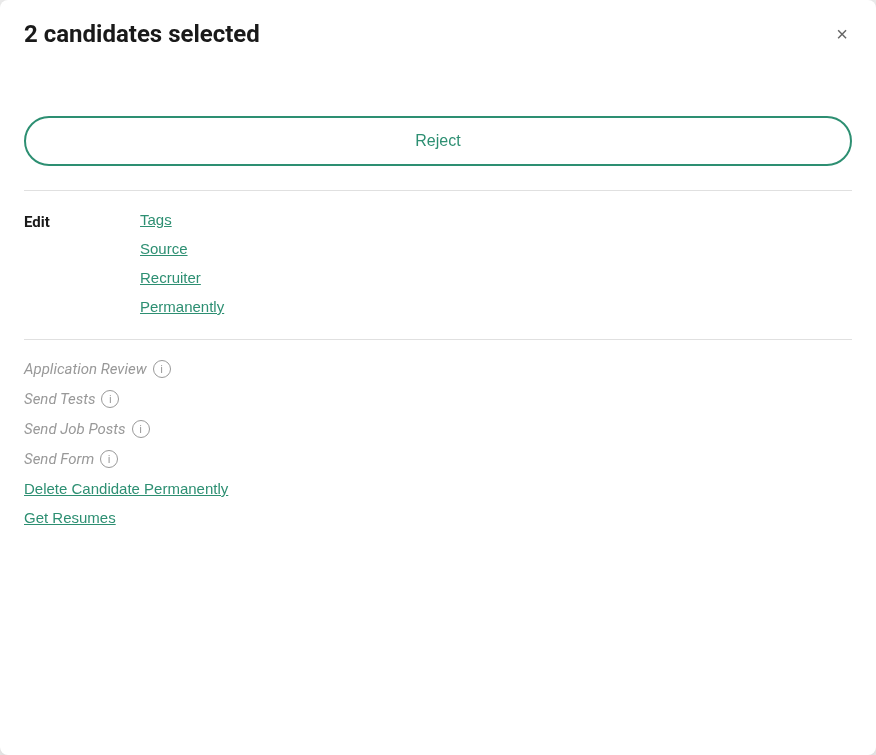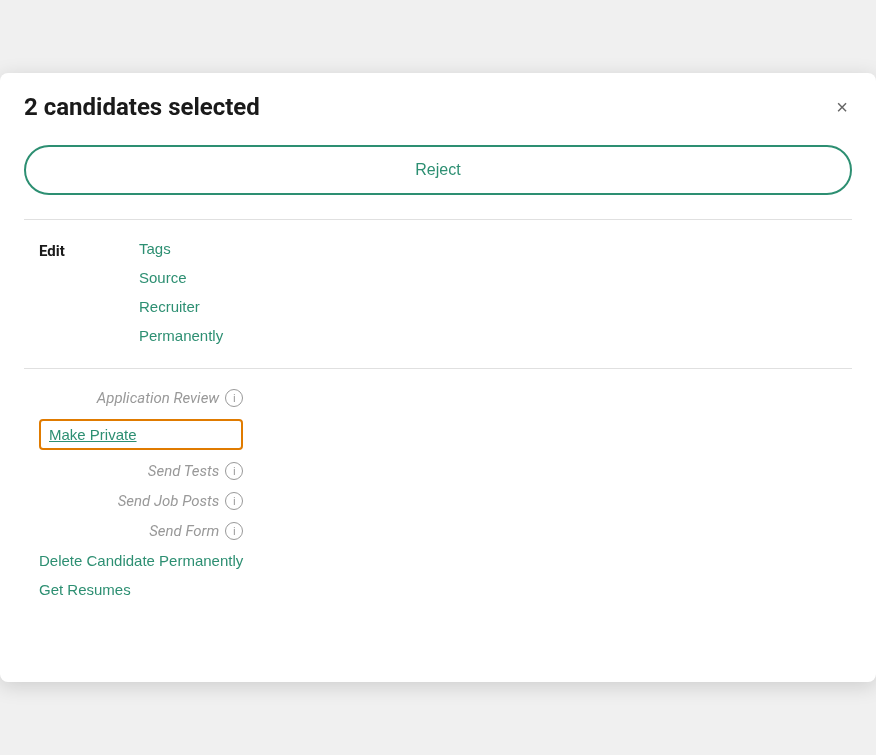--- a/index.html
+++ b/index.html
@@ -12,21 +12,21 @@
       font-family: -apple-system, BlinkMacSystemFont, 'Segoe UI', Roboto, sans-serif;
       background: #f0f0f0;
       display: flex;
       justify-content: center;
       align-items: center;
       min-height: 100vh;
     }
 
     .modal-container {
       width: 876px;
-      height: 609px;
+      height: 755px;
       background: white;
       border-radius: 8px;
       box-shadow: 0 4px 20px rgba(0,0,0,0.15);
       position: relative;
       overflow: hidden;
       display: flex;
       flex-direction: column;
     }
 
     .modal-header {
@@ -82,68 +82,68 @@
     .action-btn {
       flex: 1;
       padding: 14px 24px;
       border: 2px solid #2d8f72;
       border-radius: 50px;
       background: white;
       color: #2d8f72;
       font-size: 16px;
       font-weight: 500;
       cursor: pointer;
+      margin-top: 44px;
     }
 
     .divider {
       height: 1px;
       background: #e0e0e0;
       margin: 8px 0 20px 0;
     }
 
     .section {
       display: flex;
-      gap: 20px;
+      gap: 36px;
       margin-bottom: 24px;
-      margin-left: 15px;
     }
 
     .section-label {
       font-size: 15px;
       font-weight: 700;
       color: #1a1a1a;
       min-width: 80px;
       padding-top: 2px;
     }
 
     .section-links {
       display: flex;
       flex-direction: column;
       gap: 12px;
     }
 
     .section-link {
       color: #2d8f72;
+      text-decoration: underline;
       font-size: 15px;
       cursor: pointer;
       background: none;
       border: none;
       text-align: left;
       padding: 0;
     }
 
     .section-link-disabled {
       color: #999;
       font-size: 15px;
       font-style: italic;
       cursor: default;
       display: flex;
       align-items: center;
       gap: 6px;
-      justify-content: flex-end;
     }
 
     .info-icon {
       display: inline-flex;
       align-items: center;
       justify-content: center;
       width: 18px;
       height: 18px;
       border-radius: 50%;
       border: 1.5px solid #999;
@@ -202,23 +202,20 @@
 
     <div class="section">
       <div class="section-links">
 
         <span class="section-link-disabled">
           <span>Application Review</span>
           <span class="info-icon">i</span>
         </span>
 
 
-        <div class="make-private-wrapper">
-          <button class="make-private-link">Make Private</button>
-        </div>
 
 
         <span class="section-link-disabled">
           <span>Send Tests</span>
           <span class="info-icon">i</span>
         </span>
 
         <span class="section-link-disabled">
           <span>Send Job Posts</span>
           <span class="info-icon">i</span>

